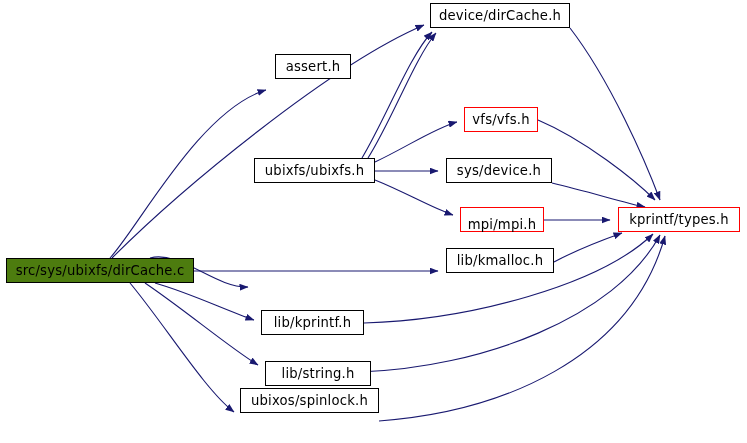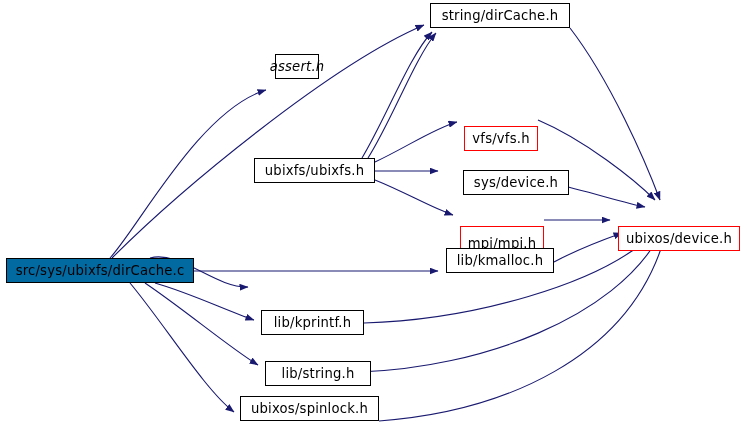--- a/index.html
+++ b/index.html
@@ -32,26 +32,25 @@
     display: flex;
     align-items: center;
     justify-content: center;
     white-space: nowrap;
     font-size: 13.2px;
     color: #000000;
     letter-spacing: 0.2px;
     z-index: 5;
   }
   .node.root {
-    background: #0369a1;
+    background: #4d7c0f;
     border: 1px solid #000000;
   }
   .node.highlight {
     border: 1px solid #ff0000;
-    margin-top: 19px;
   }
   .node-label {
     line-height: 1;
     pointer-events: none;
   }
 </style>
 </head>
 <body>
 
 <div id="graph-canvas">
@@ -84,47 +83,47 @@
         <path d="M 360,372 C 480,368 615,318 660,235" fill="none" stroke="#191970" stroke-width="1.1" marker-end="url(#arrowhead)"></path>
         <path d="M 379,421 C 500,412 630,360 665,236" fill="none" stroke="#191970" stroke-width="1.1" marker-end="url(#arrowhead)"></path>
       </g>
   </svg>
 
   <div id="nodes-group">
       <div class="node root" style="left: 6px; top: 258px; width: 188px; height: 25px;">
         <span class="node-label">src/sys/ubixfs/dirCache.c</span>
       </div>
       <div class="node" style="left: 430px; top: 3px; width: 140px; height: 25px;">
-        <span class="node-label">string/dirCache.h</span>
+        <span class="node-label">device/dirCache.h</span>
       </div>
-      <div class="node" style="left: 275px; top: 54px; width: 44px; height: 25px; font-style: italic;">
+      <div class="node" style="left: 275px; top: 54px; width: 76px; height: 25px;">
         <span class="node-label">assert.h</span>
       </div>
       <div class="node highlight" style="left: 464px; top: 107px; width: 74px; height: 25px;">
         <span class="node-label">vfs/vfs.h</span>
       </div>
       <div class="node" style="left: 254px; top: 158px; width: 121px; height: 25px;">
         <span class="node-label">ubixfs/ubixfs.h</span>
       </div>
-      <div class="node" style="left: 446px; top: 170px; width: 106px; height: 25px; margin-left: 17px;">
+      <div class="node" style="left: 446px; top: 158px; width: 106px; height: 25px;">
         <span class="node-label">sys/device.h</span>
       </div>
       <div class="node highlight" style="left: 460px; top: 207px; width: 84px; height: 25px; align-items: flex-end;">
         <span class="node-label">mpi/mpi.h</span>
       </div>
       <div class="node highlight" style="left: 618px; top: 207px; width: 122px; height: 25px;">
-        <span class="node-label">ubixos/device.h</span>
+        <span class="node-label">kprintf/types.h</span>
       </div>
       <div class="node" style="left: 446px; top: 248px; width: 108px; height: 25px;">
         <span class="node-label">lib/kmalloc.h</span>
       </div>
       <div class="node" style="left: 261px; top: 310px; width: 103px; height: 25px;">
         <span class="node-label">lib/kprintf.h</span>
       </div>
       <div class="node" style="left: 265px; top: 361px; width: 106px; height: 25px;">
         <span class="node-label">lib/string.h</span>
       </div>
-      <div class="node" style="left: 240px; top: 396px; width: 139px; height: 25px;">
+      <div class="node" style="left: 240px; top: 388px; width: 139px; height: 25px;">
         <span class="node-label">ubixos/spinlock.h</span>
       </div>
     </div>
 
 </div>
 
 </body></html>

